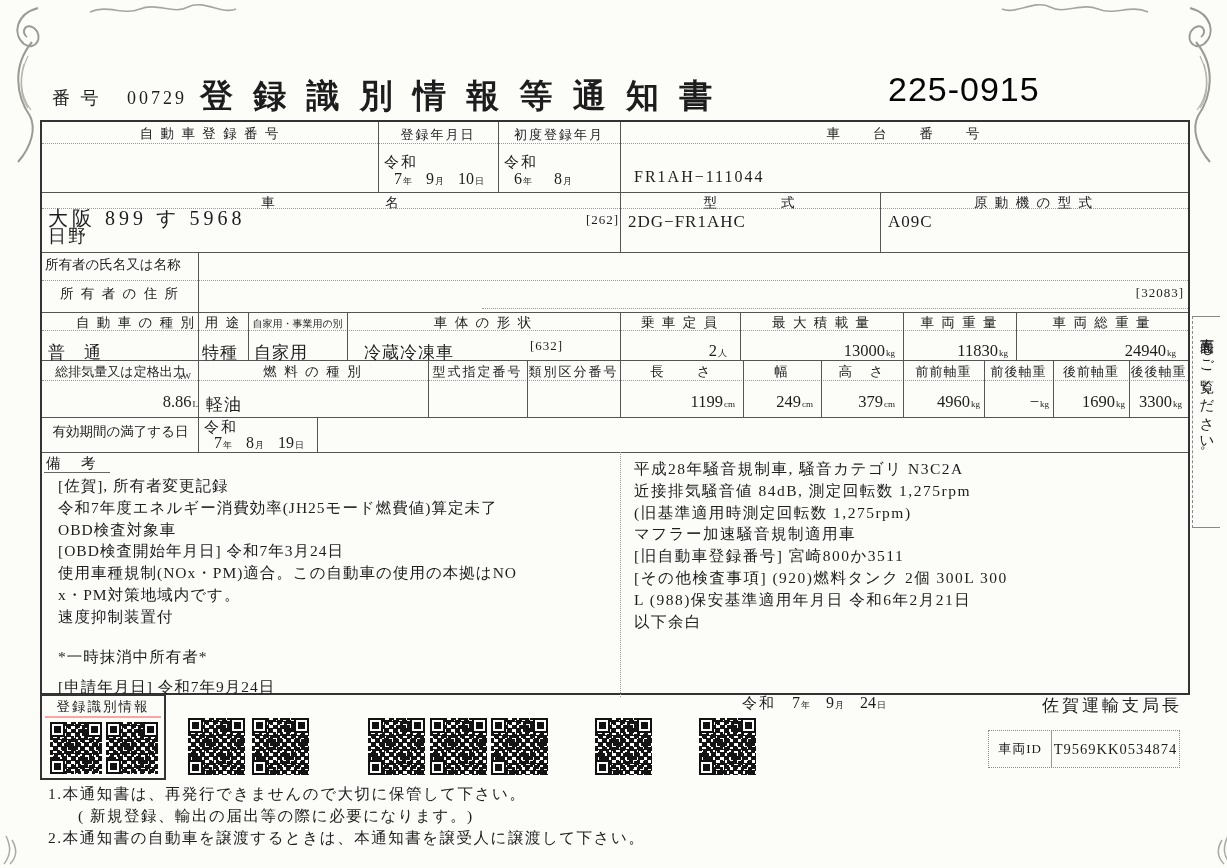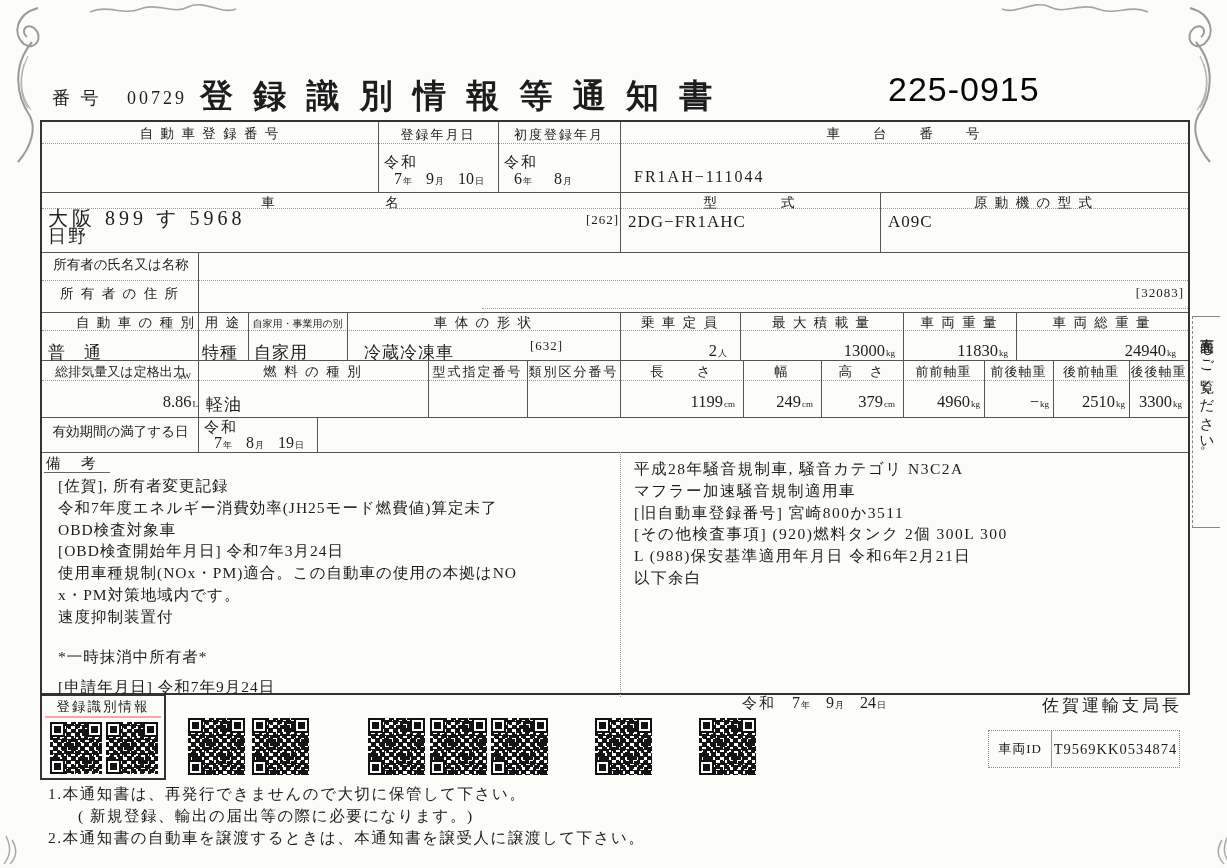--- a/index.html
+++ b/index.html
@@ -164,21 +164,21 @@
     <div class="c" style="left:592px;top:46px;font-size:16px;letter-spacing:2px">FR1AH−111044</div>
 
     <div class="c hdr" style="left:0;top:72px;width:578px">車　　　　　　　名</div>
     <div class="c" style="left:6px;top:102px;font-size:18px;letter-spacing:2px">日野</div>
     <div class="c code" style="left:544px;top:90px">[262]</div>
     <div class="c hdr" style="left:578px;top:72px;width:260px">型　　　　式</div>
     <div class="c val" style="left:586px;top:90px">2DG−FR1AHC</div>
     <div class="c hdr" style="left:838px;top:72px;width:308px">原 動 機 の 型 式</div>
     <div class="c val" style="left:846px;top:90px">A09C</div>
 
-    <div class="c" style="left:3px;top:134px;width:152px;font-size:13.5px;text-align:center">所有者の氏名又は名称</div>
+    <div class="c" style="left:3px;top:134px;width:152px;font-size:13.5px;text-align:left">所有者の氏名又は名称</div>
     <div class="c hdr" style="left:0;top:163px;width:156px;font-size:13.5px">所 有 者 の 住 所</div>
     <div class="c code" style="left:1080px;top:163px;width:62px;text-align:right">[32083]</div>
 
     <div class="c hdr" style="left:16px;top:192px;width:156px">自 動 車 の 種 別</div>
     <div class="c val" style="left:6px;top:219px">普　通</div>
     <div class="c hdr" style="left:156px;top:192px;width:50px">用 途</div>
     <div class="c val" style="left:160px;top:219px">特種</div>
     <div class="c hdr-s" style="left:206px;top:195px;width:99px">自家用・事業用の別</div>
     <div class="c val" style="left:212px;top:219px">自家用</div>
     <div class="c hdr" style="left:305px;top:192px;width:273px">車 体 の 形 状</div>
@@ -204,21 +204,21 @@
     <div class="c num" style="left:578px;top:270px;width:123px"><span>1199</span><small>cm</small></div>
     <div class="c hdr" style="left:701px;top:241px;width:78px">幅</div>
     <div class="c num" style="left:701px;top:270px;width:78px"><span>249</span><small>cm</small></div>
     <div class="c hdr" style="left:779px;top:241px;width:82px">高　さ</div>
     <div class="c num" style="left:779px;top:270px;width:82px"><span>379</span><small>cm</small></div>
     <div class="c hdr" style="left:861px;top:241px;width:81px;font-size:13px;letter-spacing:1px">前前軸重</div>
     <div class="c num" style="left:861px;top:270px;width:81px;padding-right:4px"><span>4960</span><small>kg</small></div>
     <div class="c hdr" style="left:942px;top:241px;width:69px;font-size:13px;letter-spacing:1px">前後軸重</div>
     <div class="c num" style="left:942px;top:270px;width:69px;padding-right:4px"><span>−</span><small>kg</small></div>
     <div class="c hdr" style="left:1011px;top:241px;width:76px;font-size:13px;letter-spacing:1px">後前軸重</div>
-    <div class="c num" style="left:1011px;top:270px;width:76px;padding-right:4px"><span>2510</span><small>kg</small></div>
+    <div class="c num" style="left:1011px;top:270px;width:76px;padding-right:4px"><span>1690</span><small>kg</small></div>
     <div class="c hdr" style="left:1087px;top:241px;width:59px;font-size:13px;letter-spacing:1px">後後軸重</div>
     <div class="c num" style="left:1087px;top:270px;width:57px;padding-right:4px"><span>3300</span><small>kg</small></div>
 
     <div class="c" style="left:2px;top:301px;width:153px;font-size:13.5px;text-align:center">有効期間の満了する日</div>
     <div class="c era" style="left:162px;top:296px">令和</div>
     <div class="c dline" style="left:172px;top:312px">
       <span class="dseg"><b>7</b><small>年</small></span>
       <span class="dseg"><b>8</b><small>月</small></span>
       <span class="dseg"><b>19</b><small>日</small></span>
     </div>
@@ -231,20 +231,22 @@
       <div class="rml">OBD検査対象車</div>
       <div class="rml">[OBD検査開始年月日] 令和7年3月24日</div>
       <div class="rml">使用車種規制(NOx・PM)適合。この自動車の使用の本拠はNO</div>
       <div class="rml">x・PM対策地域内です。</div>
       <div class="rml">速度抑制装置付</div>
       <div class="rml sp1">*一時抹消中所有者*</div>
       <div class="rml sp2">[申請年月日] 令和7年9月24日</div>
     </div>
     <div class="c" style="left:592px;top:336px">
       <div class="rmr">平成28年騒音規制車, 騒音カテゴリ N3C2A</div>
+      <div class="rmr">近接排気騒音値 84dB, 測定回転数 1,275rpm</div>
+      <div class="rmr">(旧基準適用時測定回転数 1,275rpm)</div>
       <div class="rmr">マフラー加速騒音規制適用車</div>
       <div class="rmr">[旧自動車登録番号] 宮崎800か3511</div>
       <div class="rmr">[その他検査事項] (920)燃料タンク 2個 300L 300</div>
       <div class="rmr">L (988)保安基準適用年月日 令和6年2月21日</div>
       <div class="rmr">以下余白</div>
     </div>
   </div>
 
   <div class="sidenote">
     <div>裏面もご覧ください。</div>

